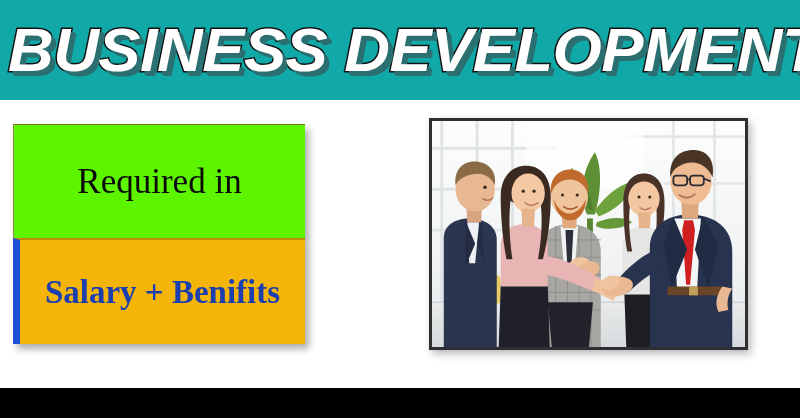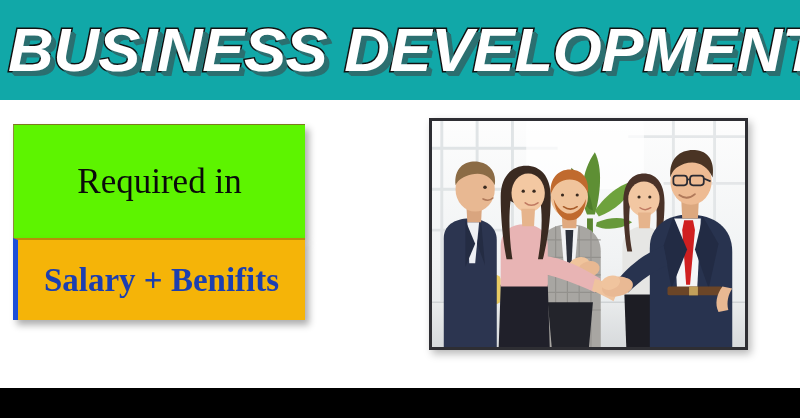--- a/index.html
+++ b/index.html
@@ -68,24 +68,24 @@
   .panel-green {
     height: 114px;
     background: #5df400;
     border-top: 1px solid #7d7a20;
     border-left: 1px solid #8e8b3a;
     display: flex;
     align-items: center;
     justify-content: center;
   }
   .panel-orange {
-    height: 82px;
+    height: 106px;
     background: #f5b408;
     border-top: 2px solid #b98c0a;
-    border-left: 5px solid #1d4ed8;
+    border-left: 7px solid #1d4ed8;
     display: flex;
     align-items: center;
     justify-content: center;
   }
   .panel-green-text {
     font-family: "Liberation Serif", serif;
     font-size: 35px;
     line-height: 1.08;
     color: #0a0a0a;
     text-align: center;

